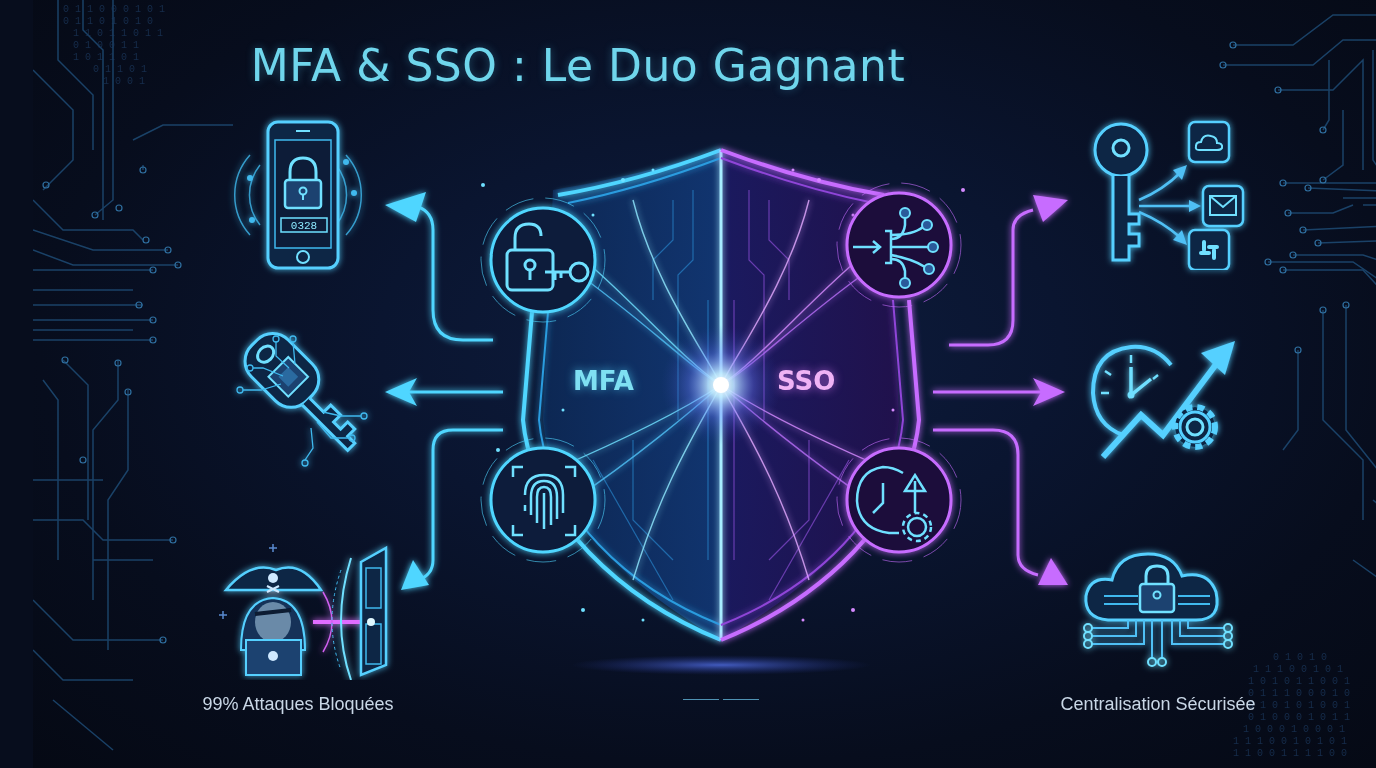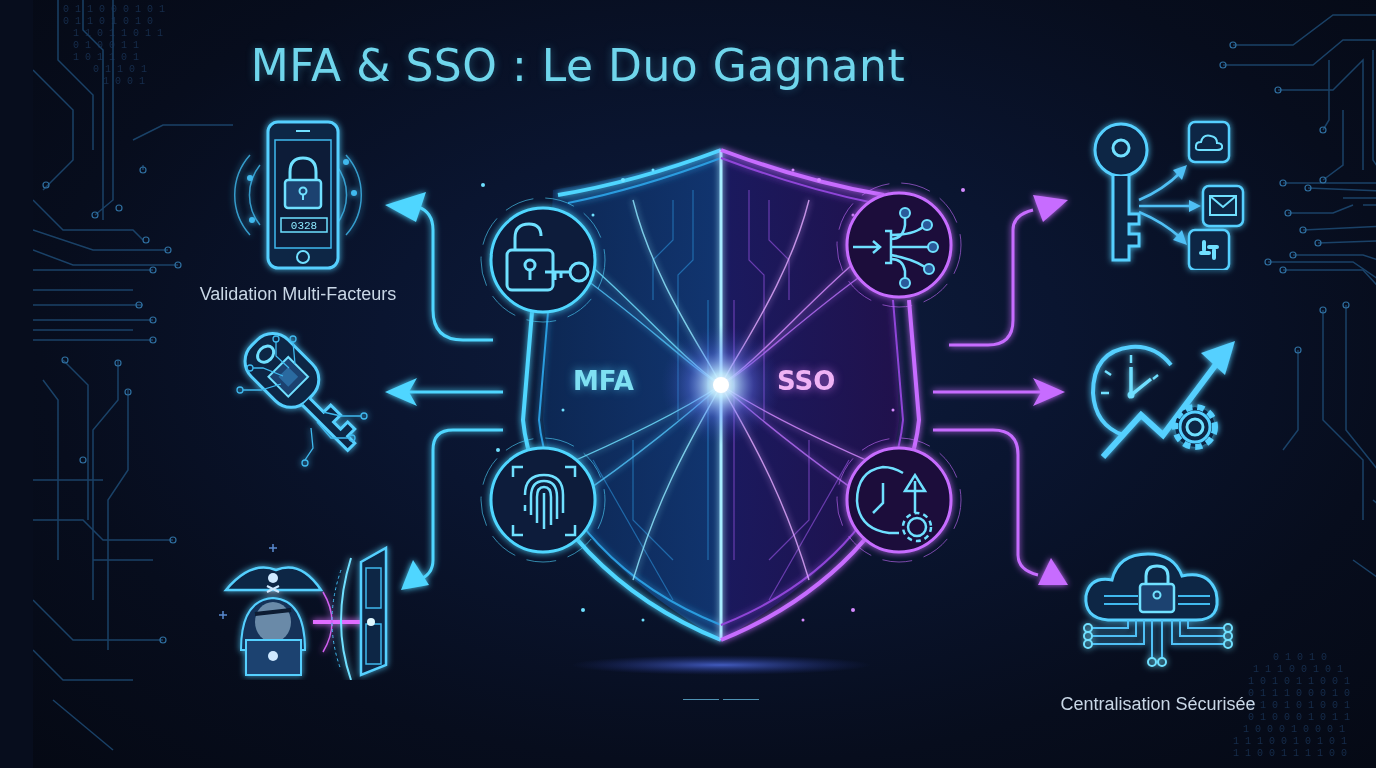--- a/index.html
+++ b/index.html
@@ -354,21 +354,20 @@
     <rect x="47" y="20" width="56" height="108" fill="#0a1e38" stroke="#3fb9ee" stroke-width="1.5"></rect>
     <path d="M62,62 L62,52 Q62,38 75,38 Q88,38 88,52 L88,62" stroke="#6fe0ff" stroke-width="3" fill="none"></path>
     <rect x="57" y="60" width="36" height="28" rx="3" fill="#1a4270" stroke="#6fe0ff" stroke-width="2.5"></rect>
     <circle cx="75" cy="71" r="3.5" fill="none" stroke="#6fe0ff" stroke-width="2"></circle>
     <path d="M75,74 L75,80" stroke="#6fe0ff" stroke-width="2"></path>
     <rect x="53" y="98" width="46" height="14" fill="none" stroke="#6fe0ff" stroke-width="1.5"></rect>
     <text x="76" y="109" text-anchor="middle" font-family="Liberation Mono, monospace" font-size="11" fill="#8fe8ff">0328</text>
     <circle cx="75" cy="137" r="6" fill="none" stroke="#6fe0ff" stroke-width="2"></circle>
     <path d="M68,11 L82,11" stroke="#6fe0ff" stroke-width="2"></path>
   </svg>
-  <div class="label" style="left:125px;width:280px;top:284px">Validation Multi-Facteurs</div>
 
   <svg class="icon-box" style="left:198px;top:328px" width="140" height="140" viewBox="0 0 140 140" filter="url(#glow)">
     <g transform="rotate(-45 70 70)">
       <rect x="50" y="-2" width="52" height="78" rx="22" fill="#0c2545" stroke="#55d0ff" stroke-width="3"></rect>
       <ellipse cx="76" cy="14" rx="9" ry="7" fill="none" stroke="#6fe0ff" stroke-width="3"></ellipse>
       <rect x="62" y="32" width="28" height="28" fill="#1a4270" stroke="#6fe0ff" stroke-width="2"></rect>
       <rect x="69" y="39" width="14" height="14" fill="#2a6aa0"></rect>
       <path d="M66,76 L66,140 L76,140 L76,130 L86,130 L86,120 L76,120 L76,110 L86,110 L86,96 L76,96 L76,76" fill="#0c2545" stroke="#55d0ff" stroke-width="3"></path>
     </g>
     <g stroke="#3fb9ee" stroke-width="1.3" fill="none">
@@ -408,20 +407,21 @@
       <path d="M150,22 L175,8 L175,125 L150,135 Z" fill="#0c2545" stroke="#55d0ff" stroke-width="2.5"></path>
       <rect x="155" y="28" width="15" height="40" fill="none" stroke="#3fb9ee" stroke-width="1.5"></rect>
       <rect x="155" y="84" width="15" height="40" fill="none" stroke="#3fb9ee" stroke-width="1.5"></rect>
       <circle cx="160" cy="82" r="4" fill="#e0f8ff"></circle>
     </g>
     <g stroke="#5a8ad0" stroke-width="1.5">
         <path d="M62,4 L62,12 M58,8 L66,8"></path>
         <path d="M8,75 L16,75 M12,71 L12,79"></path>
       </g>
   </svg>
+  <div class="label" style="left:125px;width:280px;top:694px">99% Attaques Bloquées</div>
 
   <svg class="icon-box" style="left:1050px;top:120px" width="165" height="150" viewBox="0 0 165 150" filter="url(#glow)">
     <circle cx="38" cy="30" r="26" fill="#0c2545" stroke="#55d0ff" stroke-width="3"></circle>
     <circle cx="38" cy="28" r="8" fill="none" stroke="#6fe0ff" stroke-width="3"></circle>
     <path d="M30,56 L30,140 L46,140 L46,126 L56,126 L56,114 L46,114 L46,104 L56,104 L56,94 L46,94 L46,56" fill="#0c2545" stroke="#55d0ff" stroke-width="3"></path>
     <g stroke="#4fc0f5" stroke-width="2.5" fill="none">
       <path d="M56,80 Q80,70 98,52"></path>
         <path d="M56,86 L110,86"></path>
         <path d="M56,92 Q80,102 98,118"></path>
     </g>

